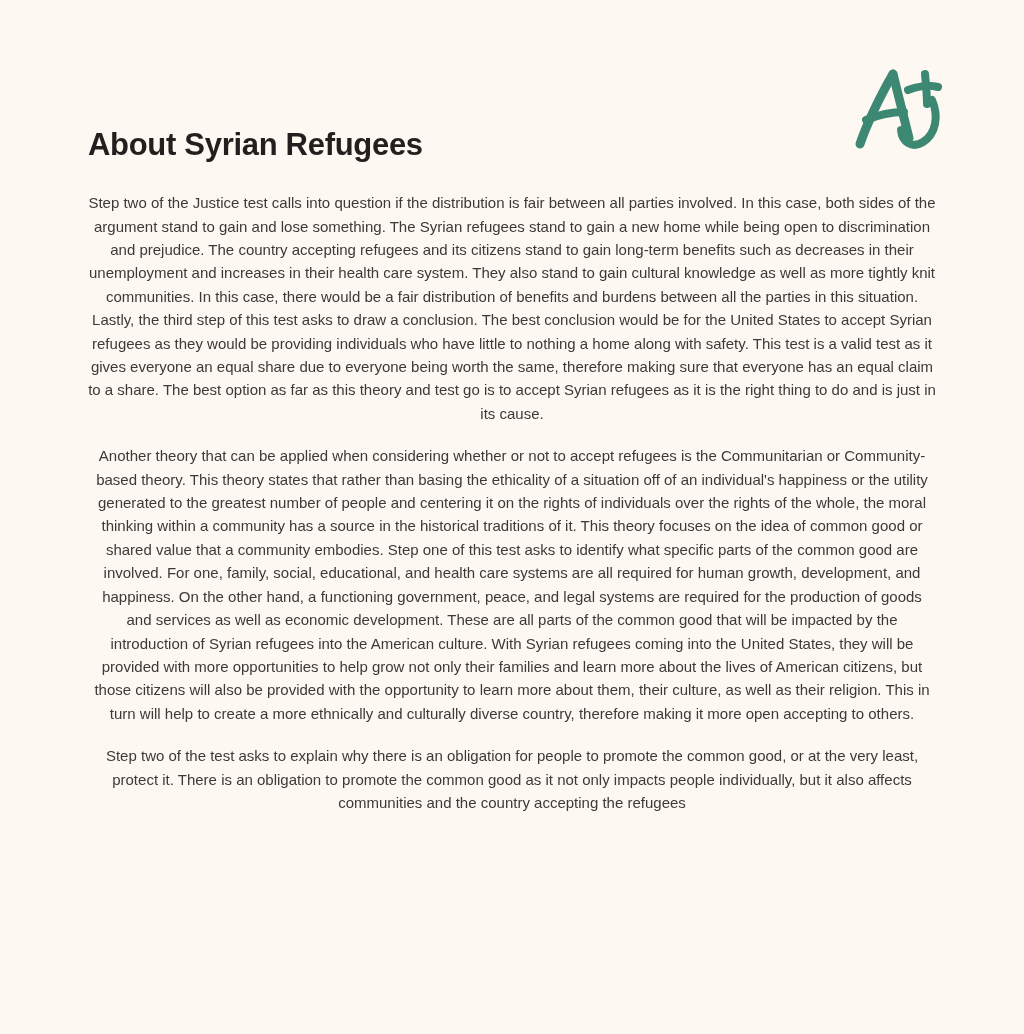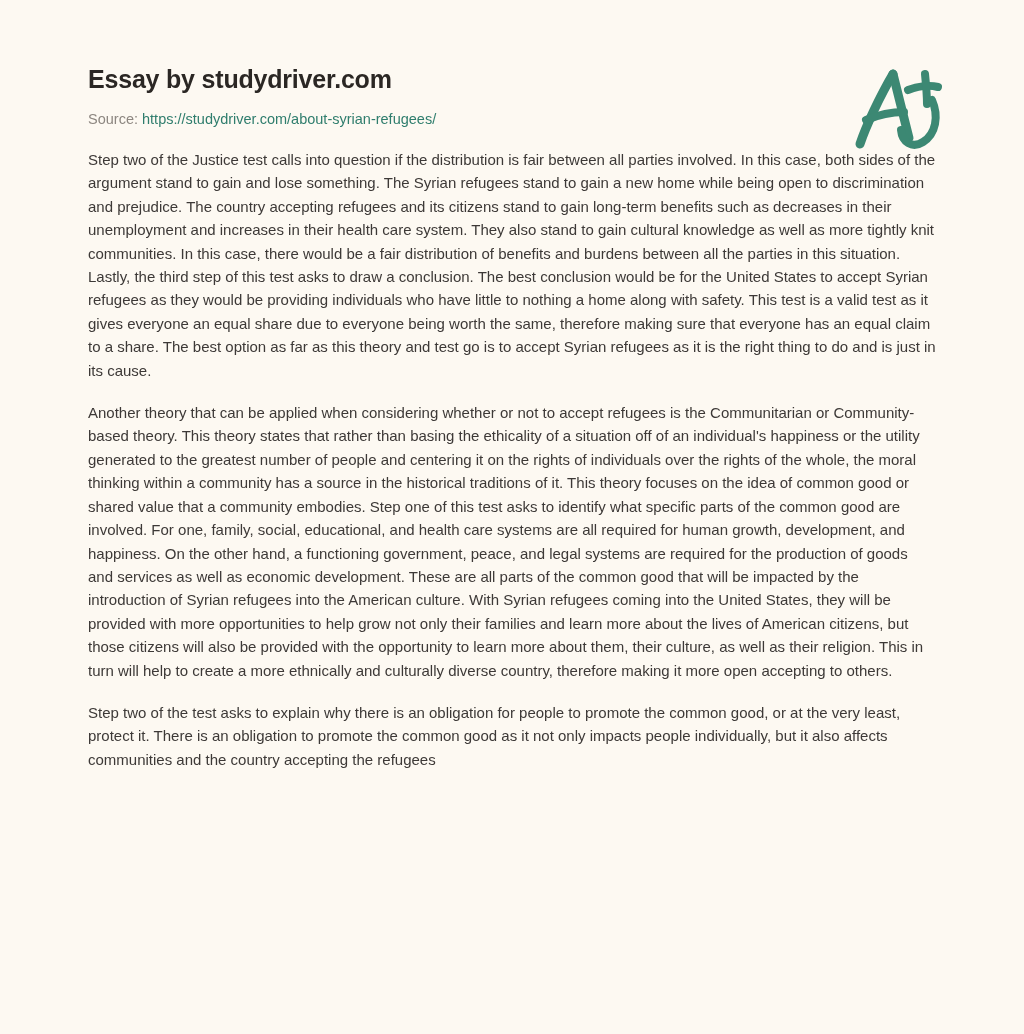--- a/index.html
+++ b/index.html
@@ -87,52 +87,46 @@
   .article {
     padding-top: 28px;
     width: 848px;
   }
 
   .article p {
     margin: 0 0 19px 0;
     font-size: 15px;
     line-height: 23.4px;
     color: #3d3937;
-    text-align: left;
+    text-align: center;
   }
   .article p:last-child {
     margin-bottom: 16px;
   }
 </style>
 </head>
 <body>
 
 <div class="page">
 
-  <div class="header">
-    <div class="essay-by">Essay by studydriver.com</div>
-    <div class="source-line">
-      <span class="source-label">Source:</span>
-      <a class="source-url" href="#">https://studydriver.com/about-syrian-refugees/</a>
-    </div>
-  </div>
 
   <div class="logo">
     <svg viewBox="0 0 104 94" xmlns="http://www.w3.org/2000/svg" aria-hidden="true">
       <g fill="none" stroke="#3c8873" stroke-linecap="round" stroke-linejoin="round">
         <path d="M14 84 C20 66 34 36 47 14" stroke-width="9"></path>
         <path d="M47 14 C52 34 58 58 63 78" stroke-width="9"></path>
         <path d="M20 60 C32 55 46 52 58 52" stroke-width="8"></path>
         <path d="M62 30 C72 26 84 25 92 27" stroke-width="8"></path>
         <path d="M79 14 C80 24 81 36 81 44" stroke-width="8"></path>
         <path d="M86 40 C93 56 90 74 77 82 C66 89 56 82 55 70" stroke-width="8"></path>
       </g>
     </svg>
   </div>
 
+  <h1 class="doc-title">About Syrian Refugees</h1>
 
   <div class="article">
     <p>Step two of the Justice test calls into question if the distribution is fair between all parties involved. In this case, both sides of the argument stand to gain and lose something. The Syrian refugees stand to gain a new home while being open to discrimination and prejudice. The country accepting refugees and its citizens stand to gain long-term benefits such as decreases in their unemployment and increases in their health care system. They also stand to gain cultural knowledge as well as more tightly knit communities. In this case, there would be a fair distribution of benefits and burdens between all the parties in this situation. Lastly, the third step of this test asks to draw a conclusion. The best conclusion would be for the United States to accept Syrian refugees as they would be providing individuals who have little to nothing a home along with safety. This test is a valid test as it gives everyone an equal share due to everyone being worth the same, therefore making sure that everyone has an equal claim to a share. The best option as far as this theory and test go is to accept Syrian refugees as it is the right thing to do and is just in its cause.</p>
     <p>Another theory that can be applied when considering whether or not to accept refugees is the Communitarian or Community-based theory. This theory states that rather than basing the ethicality of a situation off of an individual's happiness or the utility generated to the greatest number of people and centering it on the rights of individuals over the rights of the whole, the moral thinking within a community has a source in the historical traditions of it. This theory focuses on the idea of common good or shared value that a community embodies. Step one of this test asks to identify what specific parts of the common good are involved. For one, family, social, educational, and health care systems are all required for human growth, development, and happiness. On the other hand, a functioning government, peace, and legal systems are required for the production of goods and services as well as economic development. These are all parts of the common good that will be impacted by the introduction of Syrian refugees into the American culture. With Syrian refugees coming into the United States, they will be provided with more opportunities to help grow not only their families and learn more about the lives of American citizens, but those citizens will also be provided with the opportunity to learn more about them, their culture, as well as their religion. This in turn will help to create a more ethnically and culturally diverse country, therefore making it more open accepting to others.</p>
     <p>Step two of the test asks to explain why there is an obligation for people to promote the common good, or at the very least, protect it. There is an obligation to promote the common good as it not only impacts people individually, but it also affects communities and the country accepting the refugees</p>
   </div>
 
 </div>
 
 </body></html>

